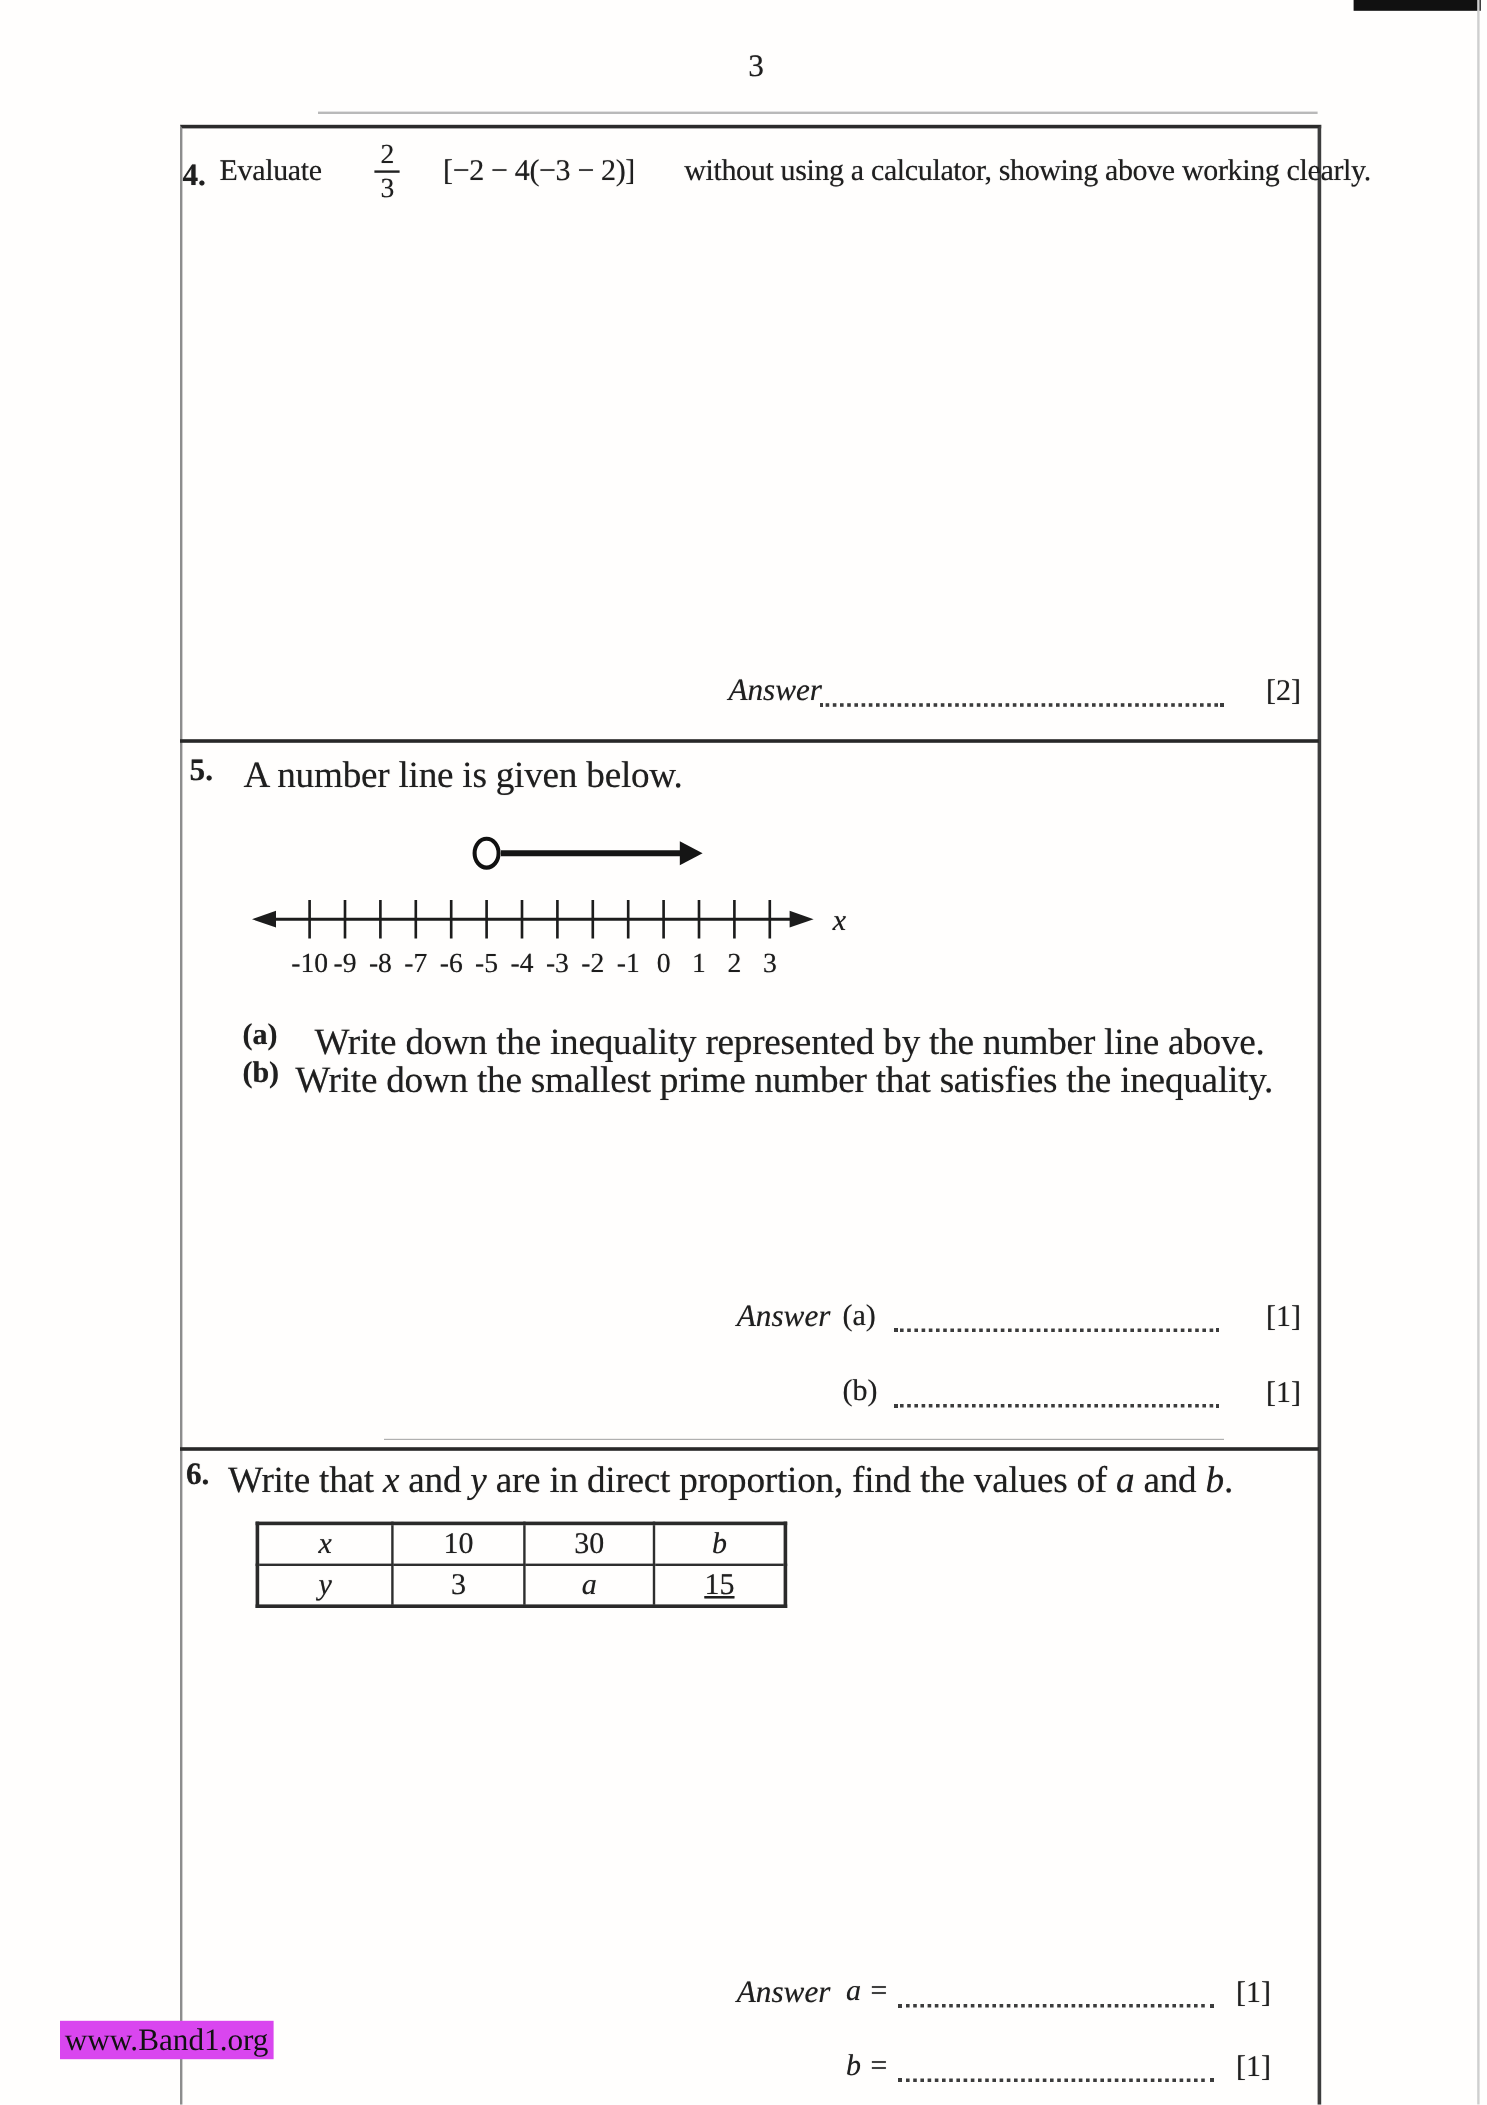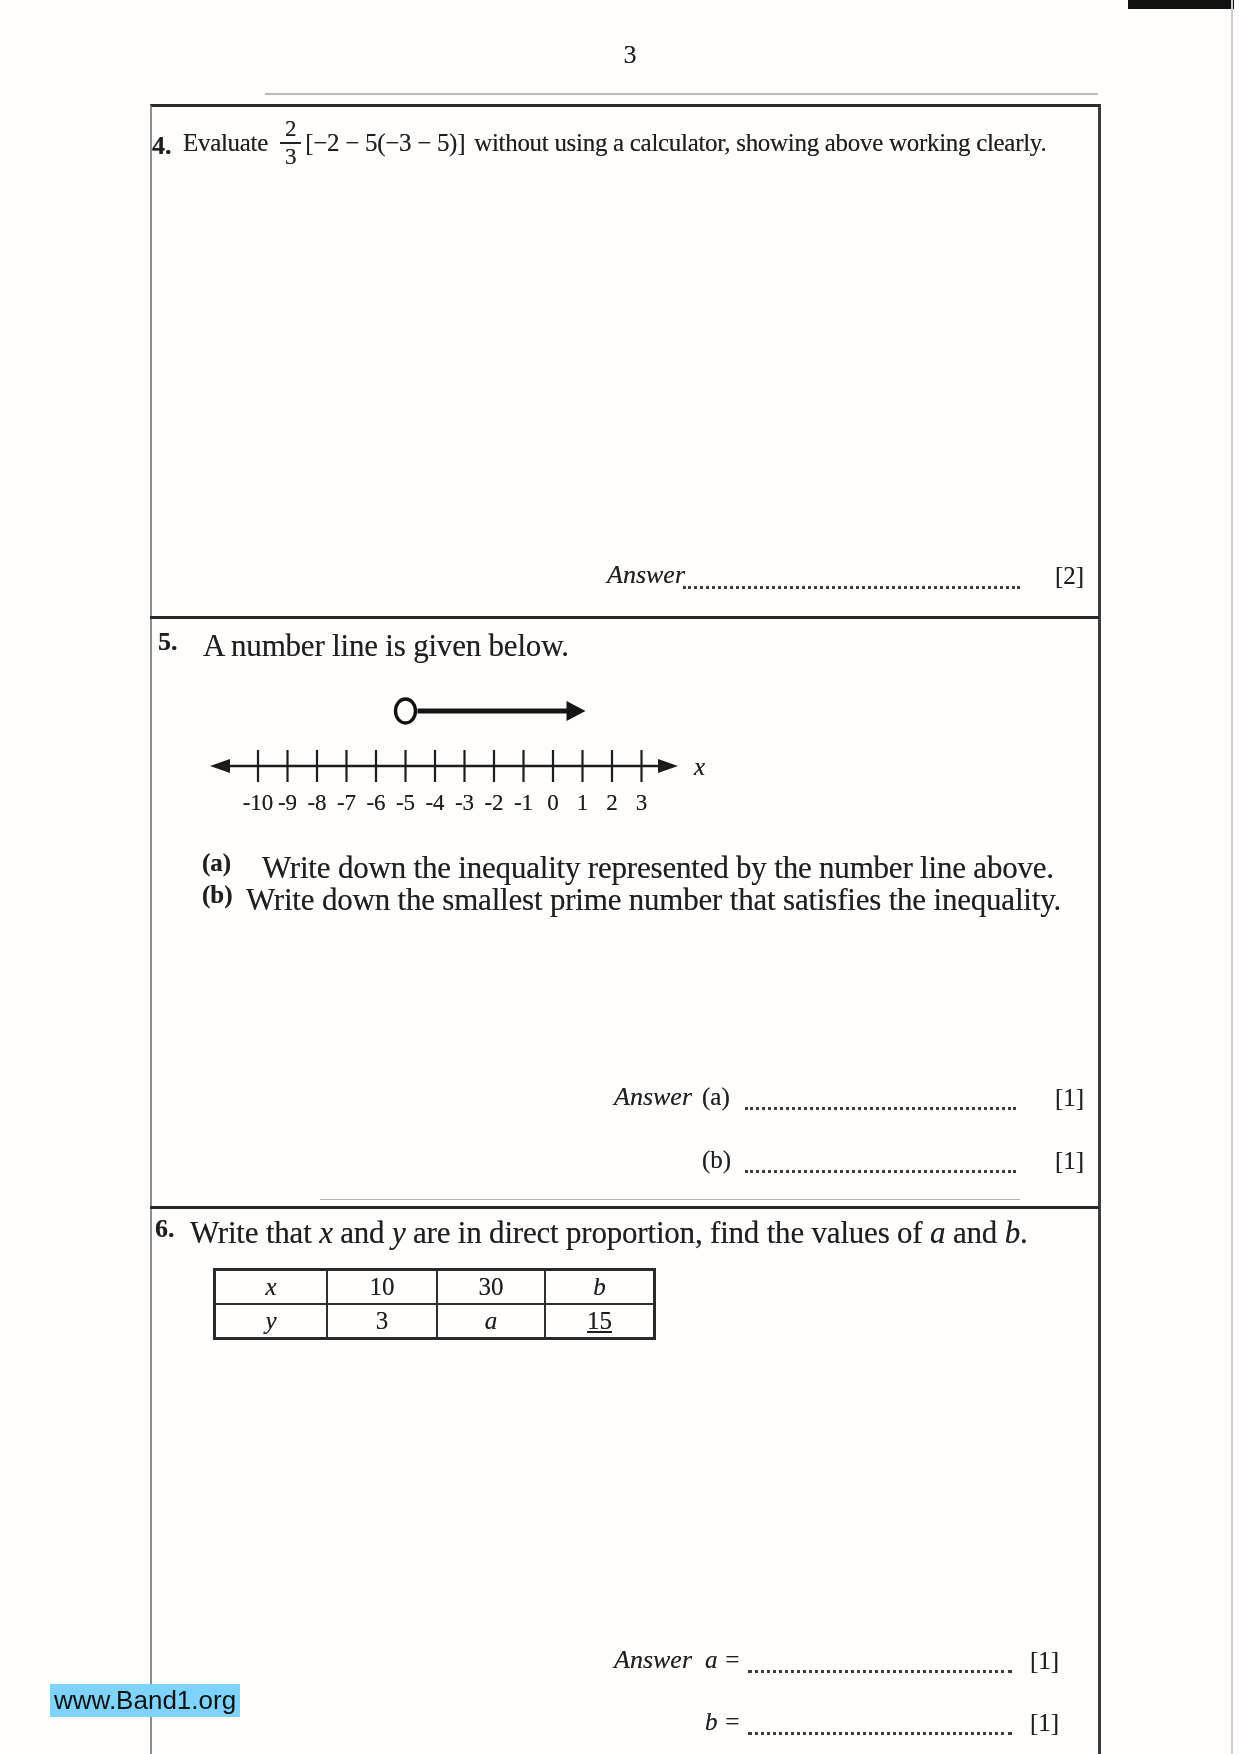--- a/index.html
+++ b/index.html
@@ -22,21 +22,21 @@
   .divider.d1{top:616px;}
   .divider.d2{top:1206px;}
   .ghost-d2{top:1199px;left:320px;width:700px;height:1px;background:#b0b0b0;}
 
   .qnum{font-weight:bold;font-size:26px;}
   .qtext{font-size:31px;letter-spacing:-.2px;}
   .italic{font-style:italic;}
   .var{font-style:italic;}
 
   
-  .q4-row{top:106px;left:183px;height:74px;display:flex;align-items:center;font-size:25px;letter-spacing:-.3px;}
+  .q4-row{top:106px;left:183px;height:74px;display:flex;align-items:center;font-size:25px;letter-spacing:-.3px;gap:32px;}
   .frac{display:inline-flex;flex-direction:column;align-items:center;margin:0 4px 0 12px;font-size:23px;line-height:1.05;}
   .frac .num{padding:0 5px 1px 5px;border-bottom:2px solid #222;}
   .frac .den{padding-top:1px;}
 
   
   .ans-label{font-size:26px;font-style:italic;font-family:Liberation Serif, serif;}
   .ans-sub{font-size:25px;}
   .dots{border-bottom:3px dotted #3c3c3c;height:26px;}
   .marks{font-size:25px;}
 
@@ -44,22 +44,22 @@
   .part-label{font-weight:bold;font-size:25px;}
 
   
   .ptable{border-collapse:collapse;font-size:25px;}
   .ptable td{
     border:2px solid #2e2e2e;text-align:center;vertical-align:middle;
     padding:0;height:32px;
   }
   .ptable{border:3px solid #2a2a2a;}
   .wm{
-    top:1684px;left:50px;font-family:Liberation Sans, sans-serif;font-size:26px;
-    background:#7dd3fc;padding:1px 4px;color:#111;text-shadow:none;
+    top:1684px;left:50px;font-family:Liberation Serif, serif;font-size:26px;
+    background:#d946ef;padding:1px 4px;color:#111;text-shadow:none;
   }
   svg text{font-family:"Liberation Serif",serif;}
 </style>
 </head>
 <body>
 
 <div class="page">
 
   <div class="abs page-number">3</div>
   <div class="abs corner-bar"></div>
@@ -71,21 +71,21 @@
   <div class="abs ghost-d2"></div>
   <div class="abs divider d2"></div>
 
   <div class="abs qnum" style="top:131px;left:152px;">4.</div>
   <div class="abs q4-row">
     <span>Evaluate</span>
     <span class="frac">
       <span class="num">2</span>
       <span class="den">3</span>
     </span>
-    <span>[−2 − 5(−3 − 5)]</span>
+    <span>[−2 − 4(−3 − 2)]</span>
     <span style="margin-left:9px;">without using a calculator, showing above working clearly.</span>
   </div>
   <div class="abs ans-label" style="top:560px;left:607px;">Answer</div>
   <div class="abs dots" style="top:560px;left:683px;width:337px;"></div>
   <div class="abs marks" style="top:562px;left:1055px;">[2]</div>
 
   <div class="abs qnum" style="top:627px;left:158px;">5.</div>
   <div class="abs qtext" style="top:628px;left:203px;">A number line is given below.</div>
 
   <svg class="abs" style="top:686px;left:188px;" width="530" height="140" viewBox="0 0 530 140">

